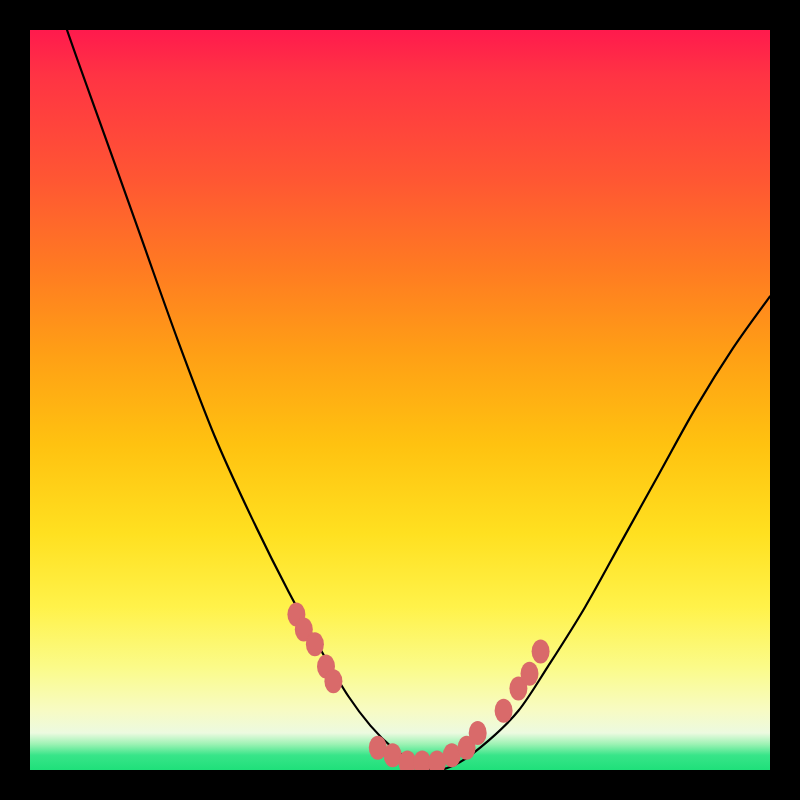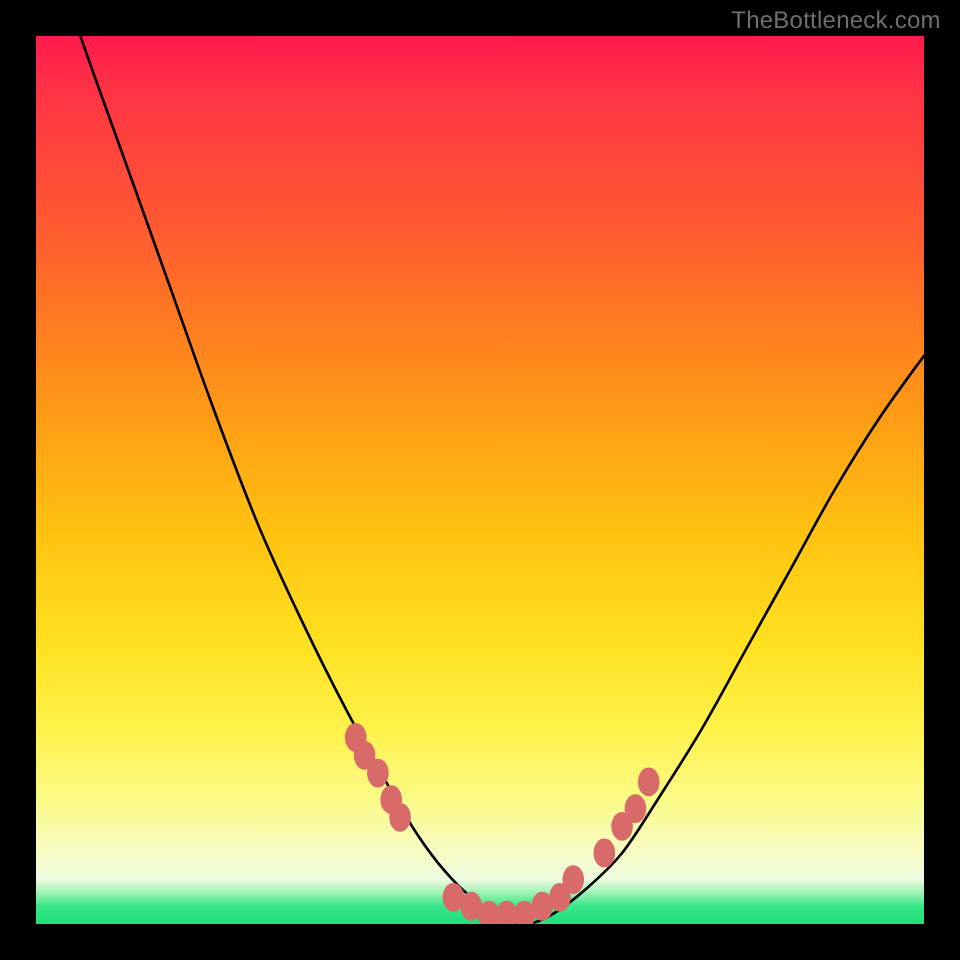--- a/index.html
+++ b/index.html
@@ -65,21 +65,20 @@
     font-size: 20px;
     letter-spacing: 0.2px;
     font-weight: 400;
   }
 </style>
 </head>
 <body>
 
 <div class="frame">
 
-  <div class="watermark">TheBottleneck.com</div>
 
   <div class="plot-area">
     <div class="gradient"></div>
     <svg class="curve" viewBox="0 0 740 740" preserveAspectRatio="none">
       <path id="curve-path" fill="none" stroke="#000000" stroke-width="2.2" stroke-linecap="round" d="M 0 -110.99999999999989 C 6.166666666666667 -92.4999999999999, 24.666666666666664 -35.76666666666665, 37 0 C 49.333333333333336 35.76666666666665, 61.666666666666664 69.06666666666669, 74 103.60000000000002 C 86.33333333333333 138.13333333333335, 98.66666666666667 172.6666666666667, 111 207.20000000000005 C 123.33333333333333 241.73333333333338, 135.66666666666666 277.5, 148 310.8 C 160.33333333333334 344.1, 172.66666666666666 377.4, 185 407 C 197.33333333333334 436.6, 209.66666666666666 462.5, 222 488.4 C 234.33333333333334 514.3, 246.66666666666666 538.9666666666667, 259 562.4 C 271.3333333333333 585.8333333333333, 286.1333333333333 611.7333333333333, 296 629 C 305.8666666666667 646.2666666666667, 310.79999999999995 654.9, 318.2 666 C 325.6 677.1, 333.00000000000006 686.9666666666667, 340.40000000000003 695.6 C 347.8 704.2333333333333, 355.2 711.6333333333333, 362.59999999999997 717.8 C 369.99999999999994 723.9666666666666, 377.4 728.9, 384.8 732.6 C 392.20000000000005 736.3000000000001, 399.6000000000001 740, 407.00000000000006 740 C 414.40000000000003 740, 420.56666666666666 737.5333333333333, 429.2 732.6 C 437.8333333333333 727.6666666666667, 448.93333333333334 719.0333333333333, 458.8 710.4 C 468.6666666666667 701.7666666666667, 478.53333333333336 693.1333333333333, 488.40000000000003 680.8 C 498.2666666666667 668.4666666666666, 506.9 653.6666666666666, 518 636.4 C 529.1 619.1333333333333, 542.6666666666666 598.1666666666667, 555 577.2 C 567.3333333333334 556.2333333333333, 579.6666666666666 532.8000000000001, 592 510.6 C 604.3333333333334 488.40000000000003, 616.6666666666666 466.2, 629 444 C 641.3333333333334 421.8, 653.6666666666666 398.3666666666667, 666 377.40000000000003 C 678.3333333333334 356.4333333333334, 690.6666666666666 336.70000000000005, 703 318.20000000000005 C 715.3333333333334 299.70000000000005, 733.8333333333334 275.0333333333333, 740 266.4"></path>
       <g id="markers">
           <ellipse cx="266.4" cy="584.6" rx="9" ry="12" fill="#d96a6a"></ellipse>
           <ellipse cx="273.8" cy="599.4" rx="9" ry="12" fill="#d96a6a"></ellipse>
           <ellipse cx="284.90000000000003" cy="614.2" rx="9" ry="12" fill="#d96a6a"></ellipse>
           <ellipse cx="296" cy="636.4" rx="9" ry="12" fill="#d96a6a"></ellipse>

